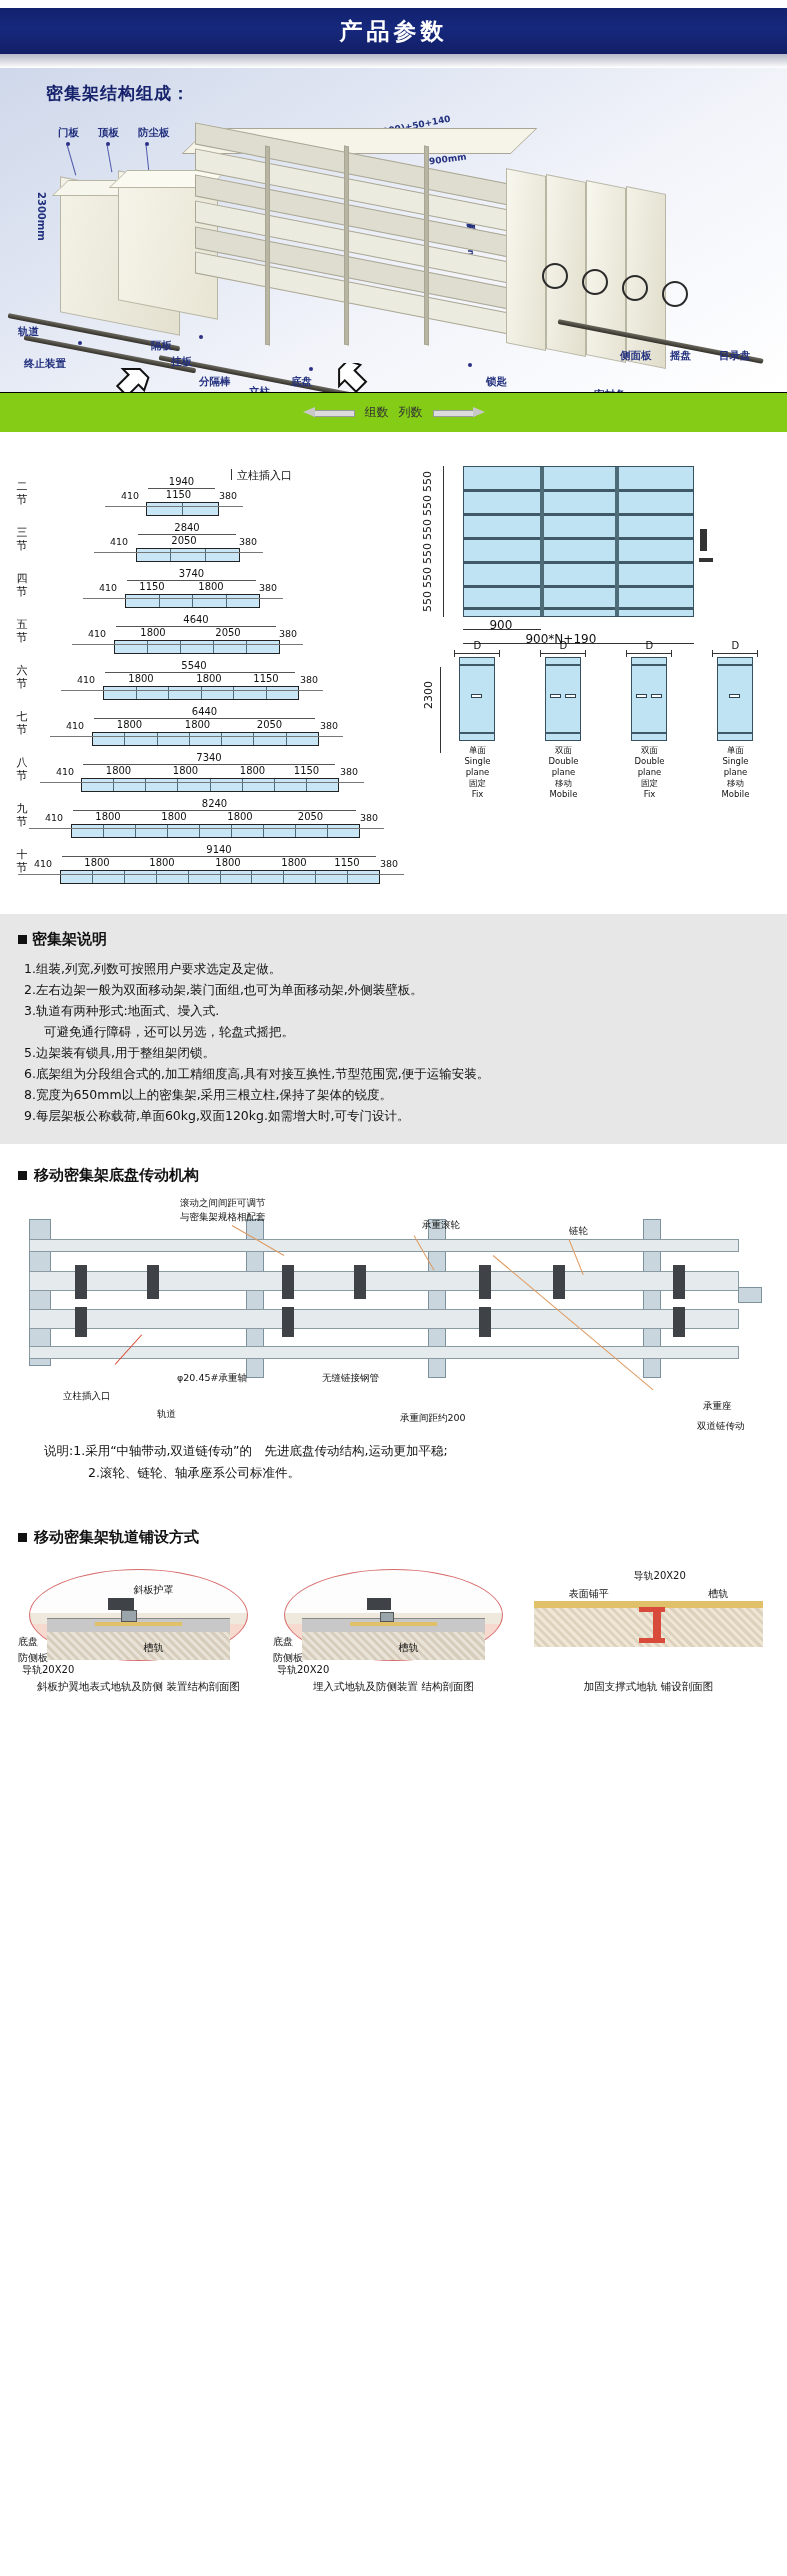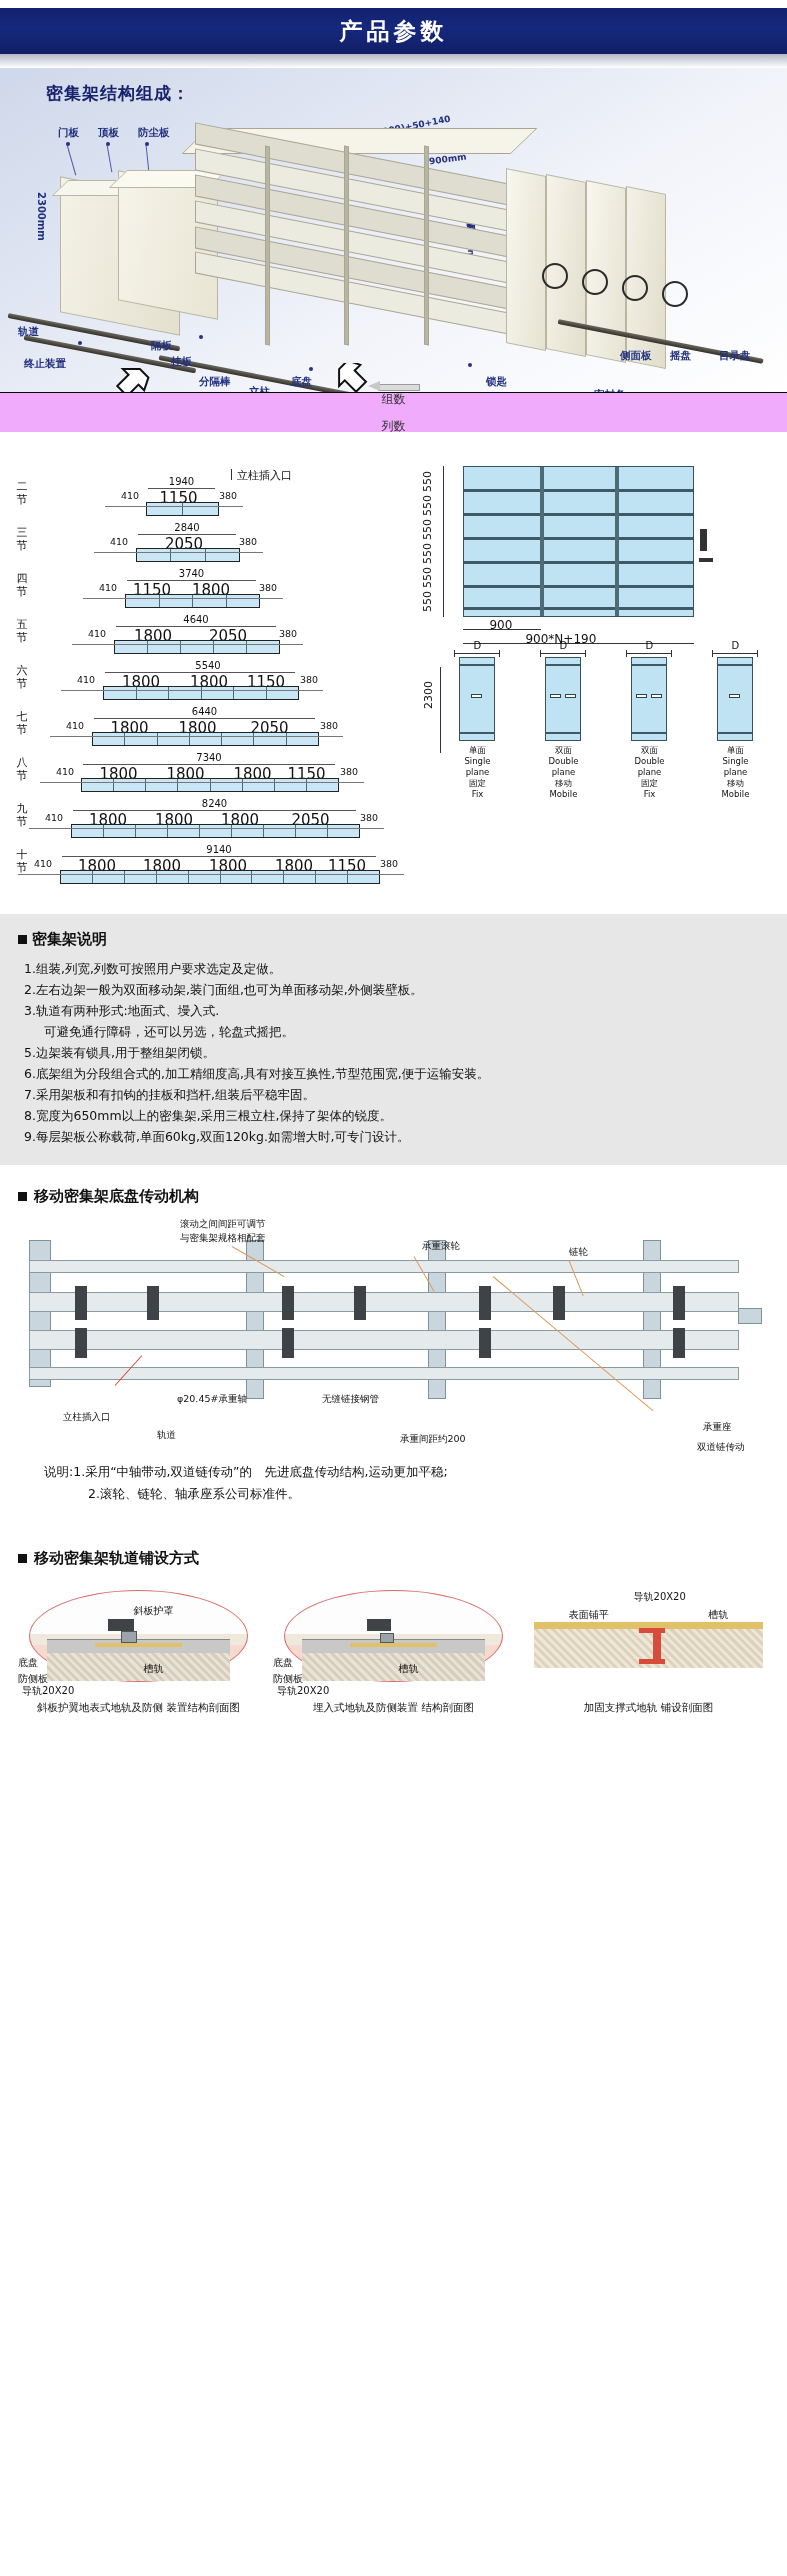--- a/index.html
+++ b/index.html
@@ -54,21 +54,21 @@
     position:absolute; background:#e9e7d8; border:1px solid #a9a695;
   }
   .rail {
     position:absolute; height:5px; background:linear-gradient(to bottom,#6d6a60,#322f29);
     border-radius:2px; transform-origin:left center;
   }
 
   
   .arrowband {
     height: 40px; display:flex; align-items:center; justify-content:center; gap:10px;
-    background:#f0abfc; border-top:1px solid #000;flex-direction:column;
+    background:#84cc16; border-top:1px solid #000;
   }
   .arrowband .lbl { font-size:12px; color:#333; }
   .hArrow { width:52px; height:11px; position:relative; }
   .hArrow:before{
     content:""; position:absolute; left:0; top:3px; width:40px;height:5px;
     background:#dcdcdc; border:1px solid #9a9a9a;
   }
   .hArrow:after{
     content:""; position:absolute; right:0; top:0; border-top:5.5px solid transparent;
     border-bottom:5.5px solid transparent; border-left:12px solid #c8c8c8;
@@ -89,21 +89,21 @@
     position:absolute; left:14px; top:4px; width:16px;
     font-size:11px; color:#111; line-height:13px; text-align:center;
   }
   .dimrow .total {
     position:absolute; top:0; font-size:10px; color:#111; text-align:center;
   }
   .dimrow .totalline {
     position:absolute; top:12px; height:1px; background:#555;
   }
   .dimrow .seg {
-    position:absolute; top:13px; font-size:15px; color:#111; text-align:center;
+    position:absolute; top:13px; font-size:10px; color:#111; text-align:center;
   }
   .dimrow .seg .val { display:block; }
   .dimrow .seg .bar { height:1px; background:#555; margin-top:1px; }
   .dimrow .edge { position:absolute; top:14px; font-size:9.5px; color:#111; }
   .dimrow .bar-body {
     position:absolute; top:26px; height:14px;
     border:1.4px solid #222; background:#c8e6f5; display:flex;
   }
   .dimrow .bar-body .cell { flex:1; border-right:1px solid #4a6b78; }
   .dimrow .bar-body .cell:last-child{ border-right:none; }
@@ -382,21 +382,21 @@
               <div class="cell"></div>
               <div class="cell"></div>
               <div class="cell"></div>
             </div>
             <div class="baseline" style="left: 72px; width: 231px;"></div>
           </div>
           <div class="dimrow">
             <div class="rowlabel" style="white-space: pre;">六
 节</div>
             <div class="totalline" style="left: 105px; width: 190px;"></div>
-            <div class="total" style="left: 113px; width: 190px;">5540</div>
+            <div class="total" style="left: 99px; width: 190px;">5540</div>
             <div class="edge" style="left: 77px;">410</div>
             <div class="edge" style="left: 300px;">380</div>
             <div class="seg" style="left: 107px; width: 68px;"><span class="val">1800</span><span class="bar"></span></div>
             <div class="seg" style="left: 175px; width: 68px;"><span class="val">1800</span><span class="bar"></span></div>
             <div class="seg" style="left: 244px; width: 44px;"><span class="val">1150</span><span class="bar"></span></div>
             <div class="bar-body" style="left: 103px; width: 196px;">
               <div class="cell"></div>
               <div class="cell"></div>
               <div class="cell"></div>
               <div class="cell"></div>
@@ -600,21 +600,20 @@
     <div class="spec-h">
       <span class="sq"></span><span>密集架说明</span>
     </div>
     <div id="spec-list">
         <div class="spec-li">1.组装,列宽,列数可按照用户要求选定及定做。</div>
         <div class="spec-li">2.左右边架一般为双面移动架,装门面组,也可为单面移动架,外侧装壁板。</div>
         <div class="spec-li">3.轨道有两种形式:地面式、墁入式.</div>
         <div class="spec-li contline" style="padding-left: 26px;">可避免通行障碍，还可以另选，轮盘式摇把。</div>
         <div class="spec-li">5.边架装有锁具,用于整组架闭锁。</div>
         <div class="spec-li">6.底架组为分段组合式的,加工精细度高,具有对接互换性,节型范围宽,便于运输安装。</div>
-        <div class="spec-li">7.采用架板和有扣钩的挂板和挡杆,组装后平稳牢固。</div>
         <div class="spec-li">8.宽度为650mm以上的密集架,采用三根立柱,保持了架体的锐度。</div>
         <div class="spec-li">9.每层架板公称载荷,单面60kg,双面120kg.如需增大时,可专门设计。</div>
       </div>
   </div>
 
   <div class="sec-h">
     <span class="sq"></span><span>移动密集架底盘传动机构</span>
   </div>
 
   <div class="chassis">

